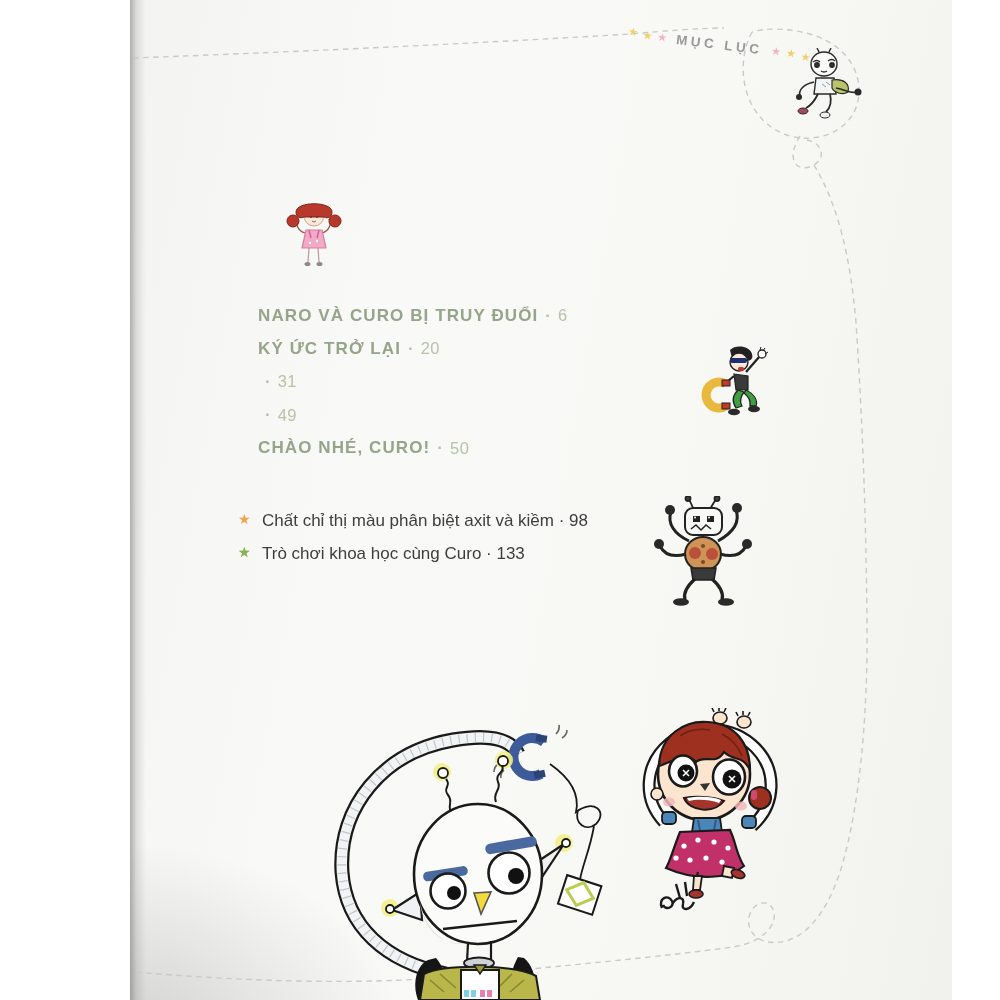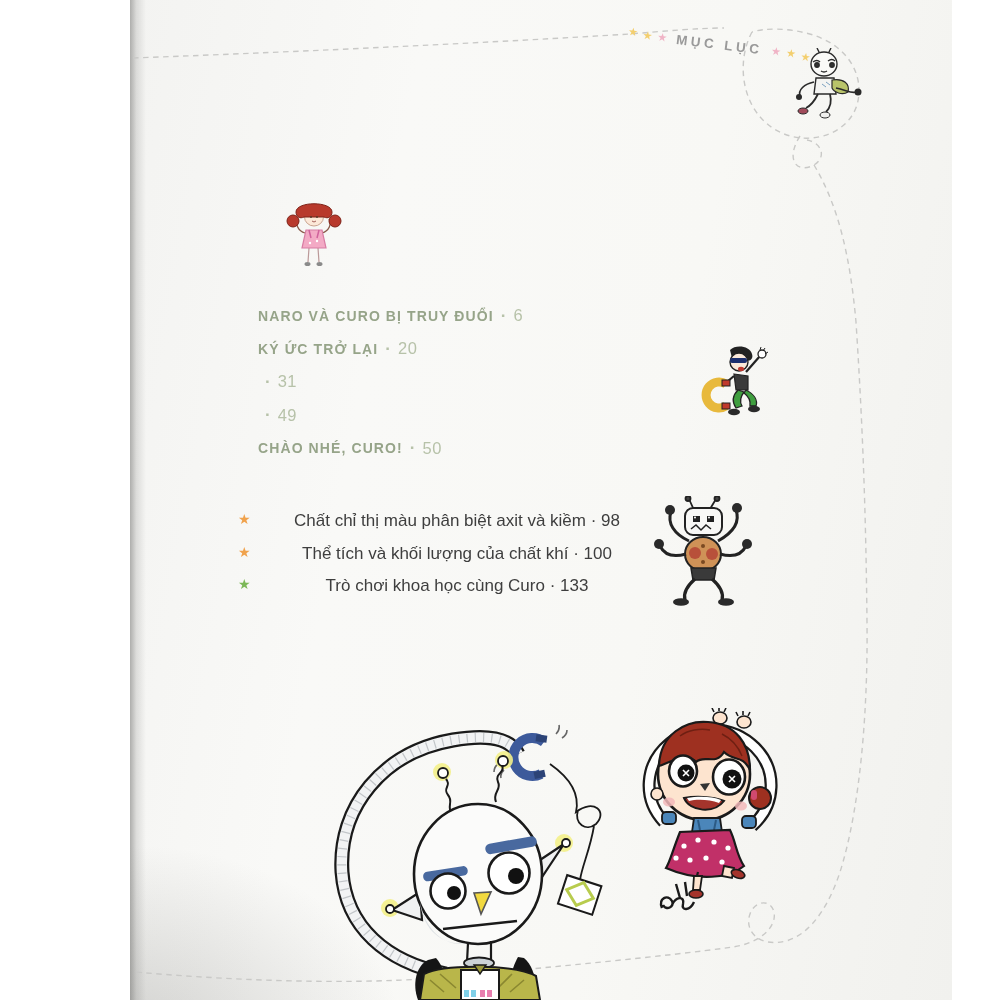--- a/index.html
+++ b/index.html
@@ -22,32 +22,32 @@
   .toc-header .title{color:#9a9a9a;font-size:13.5px;letter-spacing:3.5px;font-weight:bold;margin:0 4px;}
   .star{font-size:11px;line-height:1;}
   .star.y{color:#f3cf6f;} .star.p{color:#f0b4c6;}
   .toc-header .star:nth-child(1){transform:translateY(-2px);}
   .toc-header .star:nth-child(7){transform:translateY(2px);}
   .toc-header .star:nth-child(8){transform:translateY(5px);}
 
   
   .chapters{position:absolute;left:258px;top:299px;z-index:2;}
   .chapter-row{height:33.2px;display:flex;align-items:center;white-space:nowrap;}
-  .chapter-row .title{color:#96a489;font-size:14px;letter-spacing:1.1px;font-weight:bold;}
+  .chapter-row .title{color:#96a489;font-size:17px;letter-spacing:1.1px;font-weight:bold;}
   .chapter-row .dot{color:#b7c2a9;font-size:17px;margin:0 7px;font-weight:bold;}
   .chapter-row .num{color:#b7c2a9;font-size:16.5px;letter-spacing:.5px;}
 
   
   .extras{position:absolute;left:238px;top:508px;width:414px;z-index:2;}
   .extra-item{position:relative;padding-left:24px;margin-bottom:6px;color:#3e3e3e;font-size:17px;line-height:26.6px;}
   .extra-item .star{position:absolute;left:0;top:4px;font-size:14px;}
   .extra-item .star.orange{color:#f0a24c;}
   .extra-item .star.green{color:#7cb857;}
   .line-just{display:block;text-align:justify;text-align-last:justify;}
-  .line-norm{display:block;text-align:center;}
+  .line-norm{display:block;text-align:left;}
 
   .illu{position:absolute;z-index:3;}
   svg{display:block;}
 </style>
 </head>
 <body>
 
 <div class="stage">
 
   <div class="page"></div>
@@ -121,21 +121,20 @@
     </div>
   </div>
 
   <div class="extras">
     <div class="extra-item">
       <span class="star orange">★</span>
       <span class="line-norm">Chất chỉ thị màu phân biệt axit và kiềm · 98</span>
     </div>
     <div class="extra-item">
       <span class="star orange">★</span>
-      <span class="line-norm">Thể tích và khối lượng của chất khí · 100</span>
     </div>
     <div class="extra-item">
       <span class="star green">★</span>
       <span class="line-norm">Trò chơi khoa học cùng Curo · 133</span>
     </div>
   </div>
 
   <div class="illu" style="left:786px;top:48px;">
     <svg width="80" height="82" viewBox="0 0 80 82">
       <g fill="none" stroke="#2a2a2a" stroke-width="1.4">

